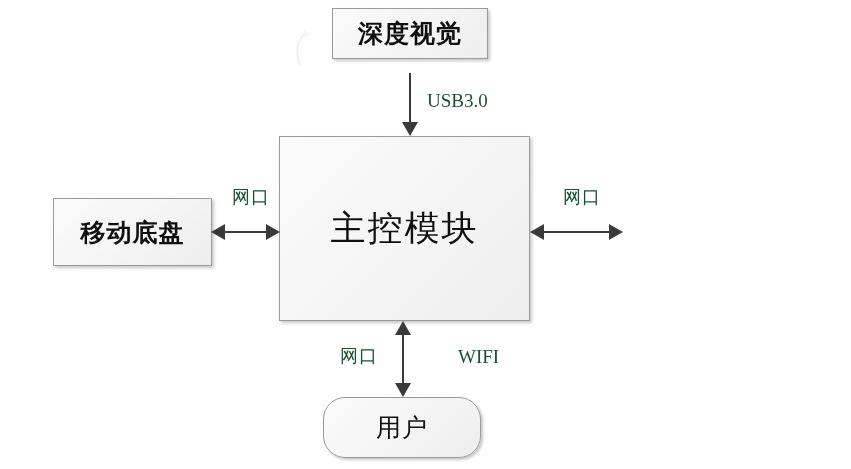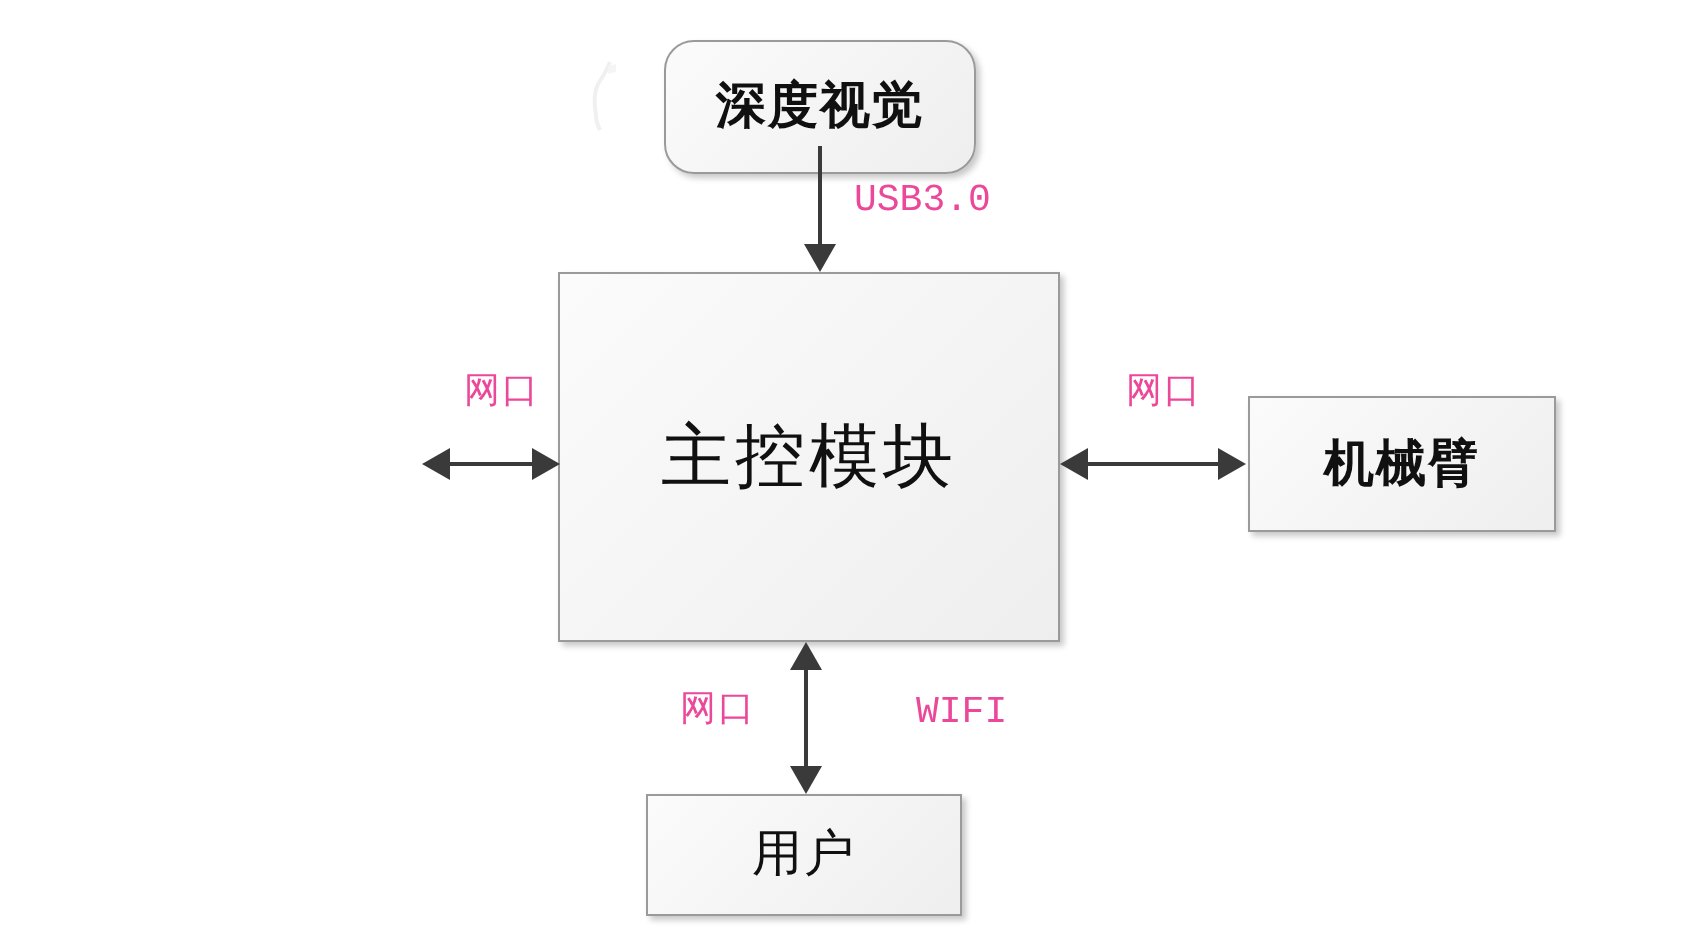--- a/index.html
+++ b/index.html
@@ -29,38 +29,38 @@
     color: #101010;
     text-align: center;
     line-height: 1;
     white-space: nowrap;
   }
   .node.bold   { font-weight: bold; }
   .node.normal { font-weight: normal; }
 
   
   #node-vision {
-    left: 332px; top: 20px; width: 156px; height: 67px;
-    font-size: 25px; letter-spacing: 1px; border-radius: 15px;
+    left: 332px; top: 8px; width: 156px; height: 51px;
+    font-size: 25px; letter-spacing: 1px;
   }
   #node-main {
     left: 279px; top: 136px; width: 251px; height: 185px;
     font-size: 35px; letter-spacing: 2px;
   }
   #node-chassis {
     left: 53px; top: 198px; width: 159px; height: 68px;
     font-size: 25px; letter-spacing: 1px;
   }
   #node-arm {
     left: 624px; top: 198px; width: 154px; height: 68px;
     font-size: 25px; letter-spacing: 1px;
   }
   #node-user {
     left: 323px; top: 397px; width: 158px; height: 61px;
-    font-size: 25px; letter-spacing: 1px;
+    font-size: 25px; letter-spacing: 1px; border-radius: 22px;
   }
 
   
   .line-v {
     position: absolute;
     width: 0;
     border-left: 2px solid #3a3a3a;
   }
   .line-h {
     position: absolute;
@@ -89,24 +89,23 @@
   .arrow-right {
     border-top: 8px solid transparent;
     border-bottom: 8px solid transparent;
     border-left: 14px solid #3a3a3a;
   }
 
   
   .edge-label {
     position: absolute;
     font-size: 19px;
-    color: #ec4899;
+    color: #14532d;
     white-space: nowrap;
     line-height: 1;
-    font-family: Liberation Mono, monospace;
   }
   .edge-label.cjk { font-size: 18px; letter-spacing: 1px; text-align: right; }
 
   
   #artifact {
     position: absolute;
     left: 292px; top: 28px;
     width: 22px; height: 38px;
     opacity: 0.5;
     pointer-events: none;
@@ -123,24 +122,24 @@
   </svg>
 
   <div class="node bold" id="node-vision">
     <span>深度视觉</span>
   </div>
 
   <div class="node normal" id="node-main">
     <span>主控模块</span>
   </div>
 
+  <div class="node bold" id="node-chassis">
+    <span>移动底盘</span>
+  </div>
 
-  <div class="node bold" id="node-arm">
-    <span>机械臂</span>
-  </div>
 
   <div class="node normal" id="node-user">
     <span>用户</span>
   </div>
 
   <div class="line-v" style="left:409px; top:73px; height:51px;"></div>
   <div class="arrow arrow-down" style="left:402px; top:122px;"></div>
   <div class="edge-label" style="left:427px; top:91px;">USB3.0</div>
 
   <div class="line-h" style="left:224px; top:231px; width:44px;"></div>

